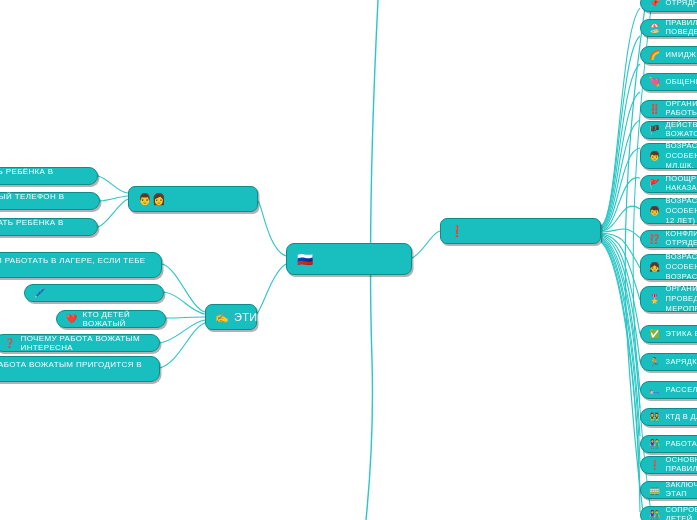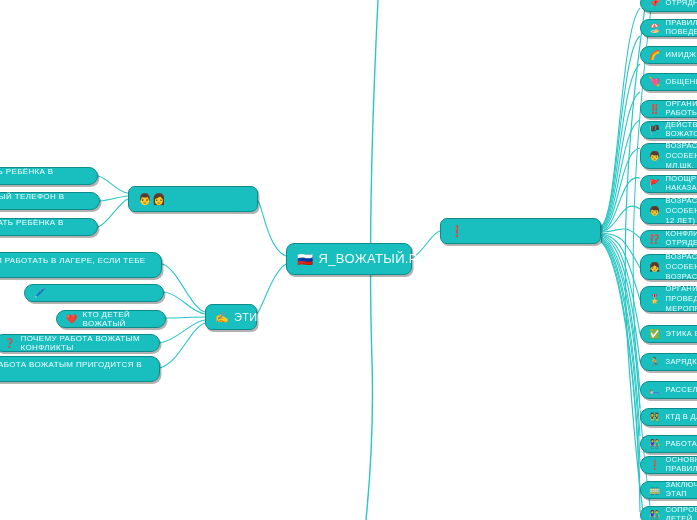--- a/index.html
+++ b/index.html
@@ -95,21 +95,20 @@
       <path d="M601 238 C 620 246, 634 318, 640 408"></path>
       <path d="M601 239 C 620 249, 634 334, 640 436"></path>
       <path d="M601 240 C 620 252, 636 350, 640 464"></path>
       <path d="M601 241 C 620 255, 636 366, 640 492"></path>
       <path d="M601 242 C 620 258, 638 382, 640 512"></path>
     </g>
   </svg>
 
   <div class="node n-center" style="left:286px;top:243px;width:126px;height:32px;">
     <span class="ico">🇷🇺</span>
-    <span class="txt">Я_ВОЖАТЫЙ.РФ</span>
   </div>
 
   <div class="node n-l1" style="left:128px;top:186px;width:130px;height:26px;">
     <span class="ico">👨👩</span>
   </div>
 
   <div class="node n-l1" style="left:205px;top:304px;width:52px;height:26px;">
     <span class="ico">✍️</span>
     <span class="txt">ЭТИКА</span>
   </div>
@@ -133,21 +132,21 @@
   </div>
   <div class="node n-l2" style="left:24px;top:284px;width:140px;height:18px;">
     <span class="ico">🖊️</span>
   </div>
   <div class="node n-l2" style="left:56px;top:310px;width:110px;height:18px;">
     <span class="ico" style="color:#E22;">❤️</span>
     <span class="txt">КТО ДЕТЕЙ ВОЖАТЫЙ</span>
   </div>
   <div class="node n-l2" style="left:-6px;top:334px;width:166px;height:18px;">
     <span class="ico" style="color:#E22;">❓</span>
-    <span class="txt">ПОЧЕМУ РАБОТА ВОЖАТЫМ КОНФЛИКТЫ</span>
+    <span class="txt">ПОЧЕМУ РАБОТА ВОЖАТЫМ ИНТЕРЕСНА</span>
   </div>
   <div class="node n-l2" style="left:-56px;top:356px;width:216px;height:26px;">
     <span class="txt">ПОЧЕМУ РАБОТА ВОЖАТЫМ ПРИГОДИТСЯ В БУДУЩЕМ</span>
   </div>
 
   <div class="node n-r" style="left:640px;top:-6px;width:120px;height:18px;">
     <span class="ico">📌</span>
     <span class="txt">ОТРЯДНЫЙ УГОЛОК</span>
   </div>
   <div class="node n-r" style="left:640px;top:19px;width:120px;height:18px;">

